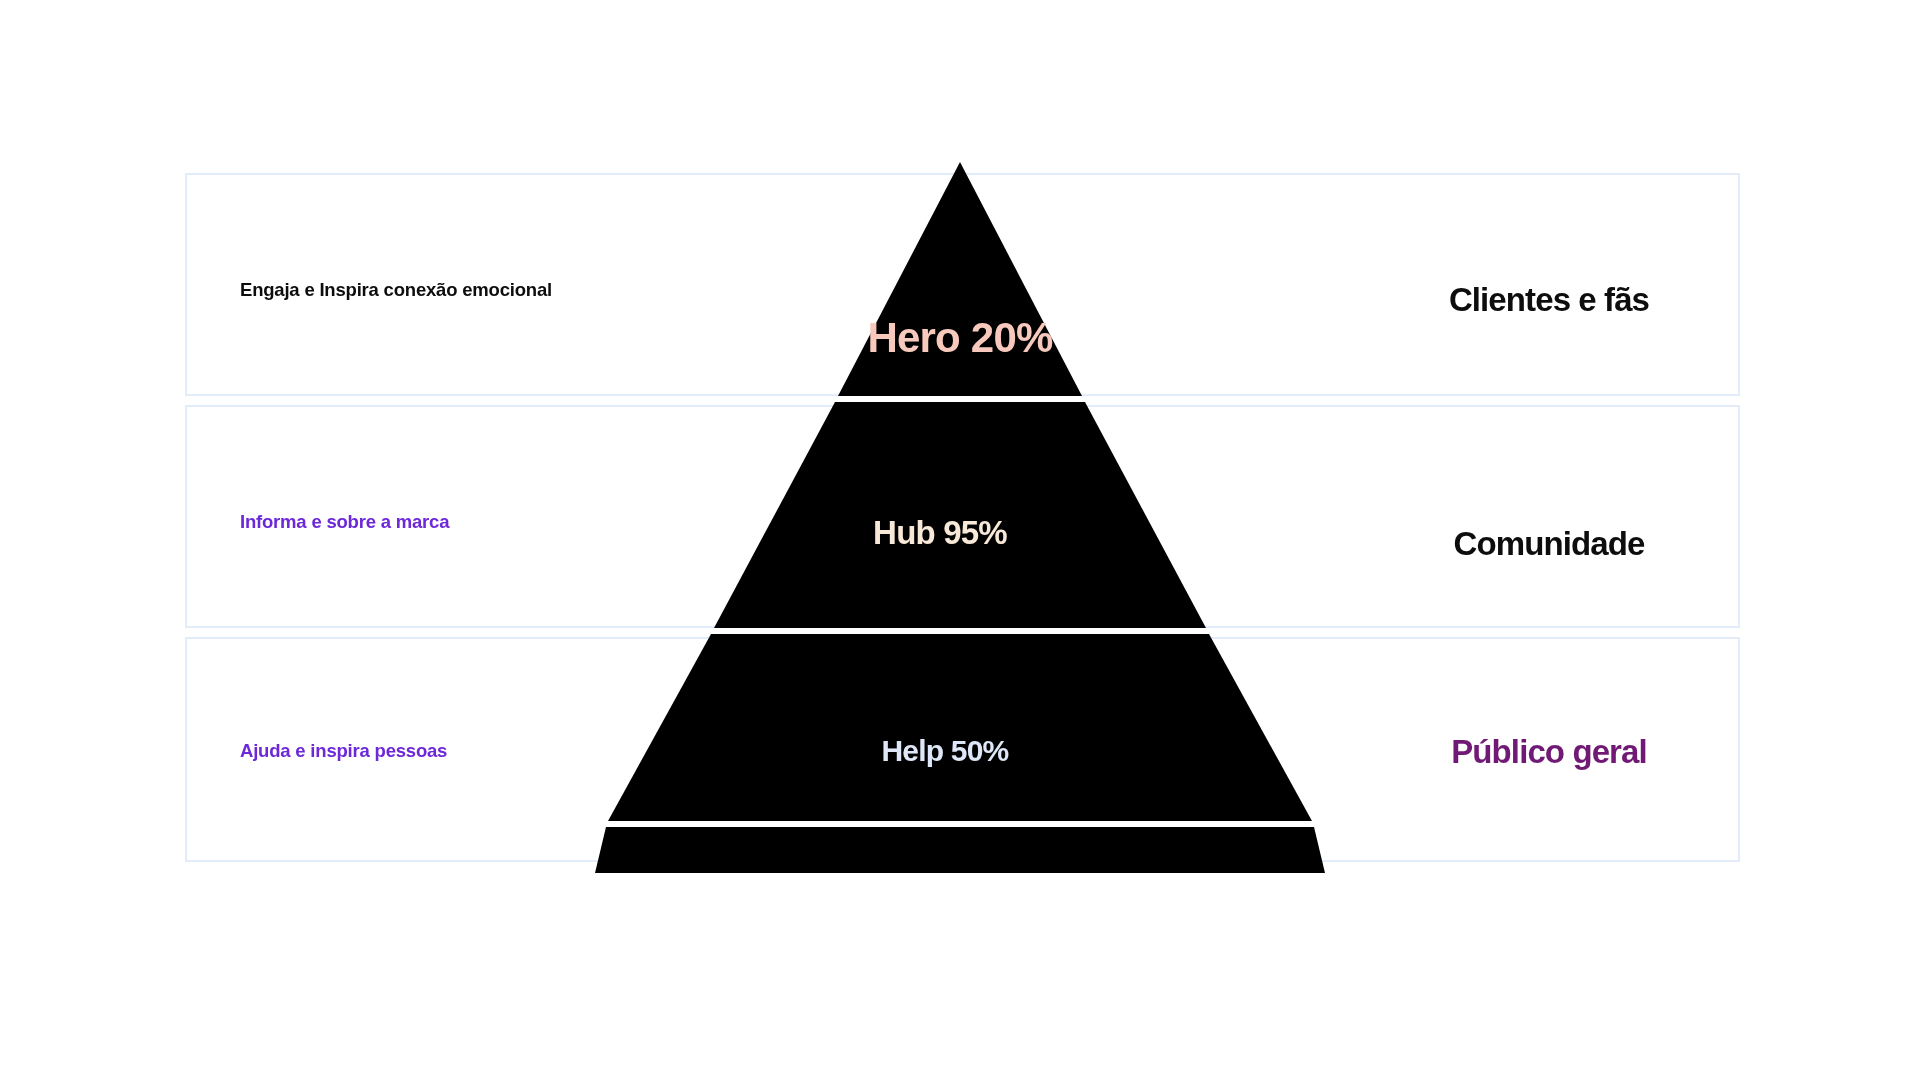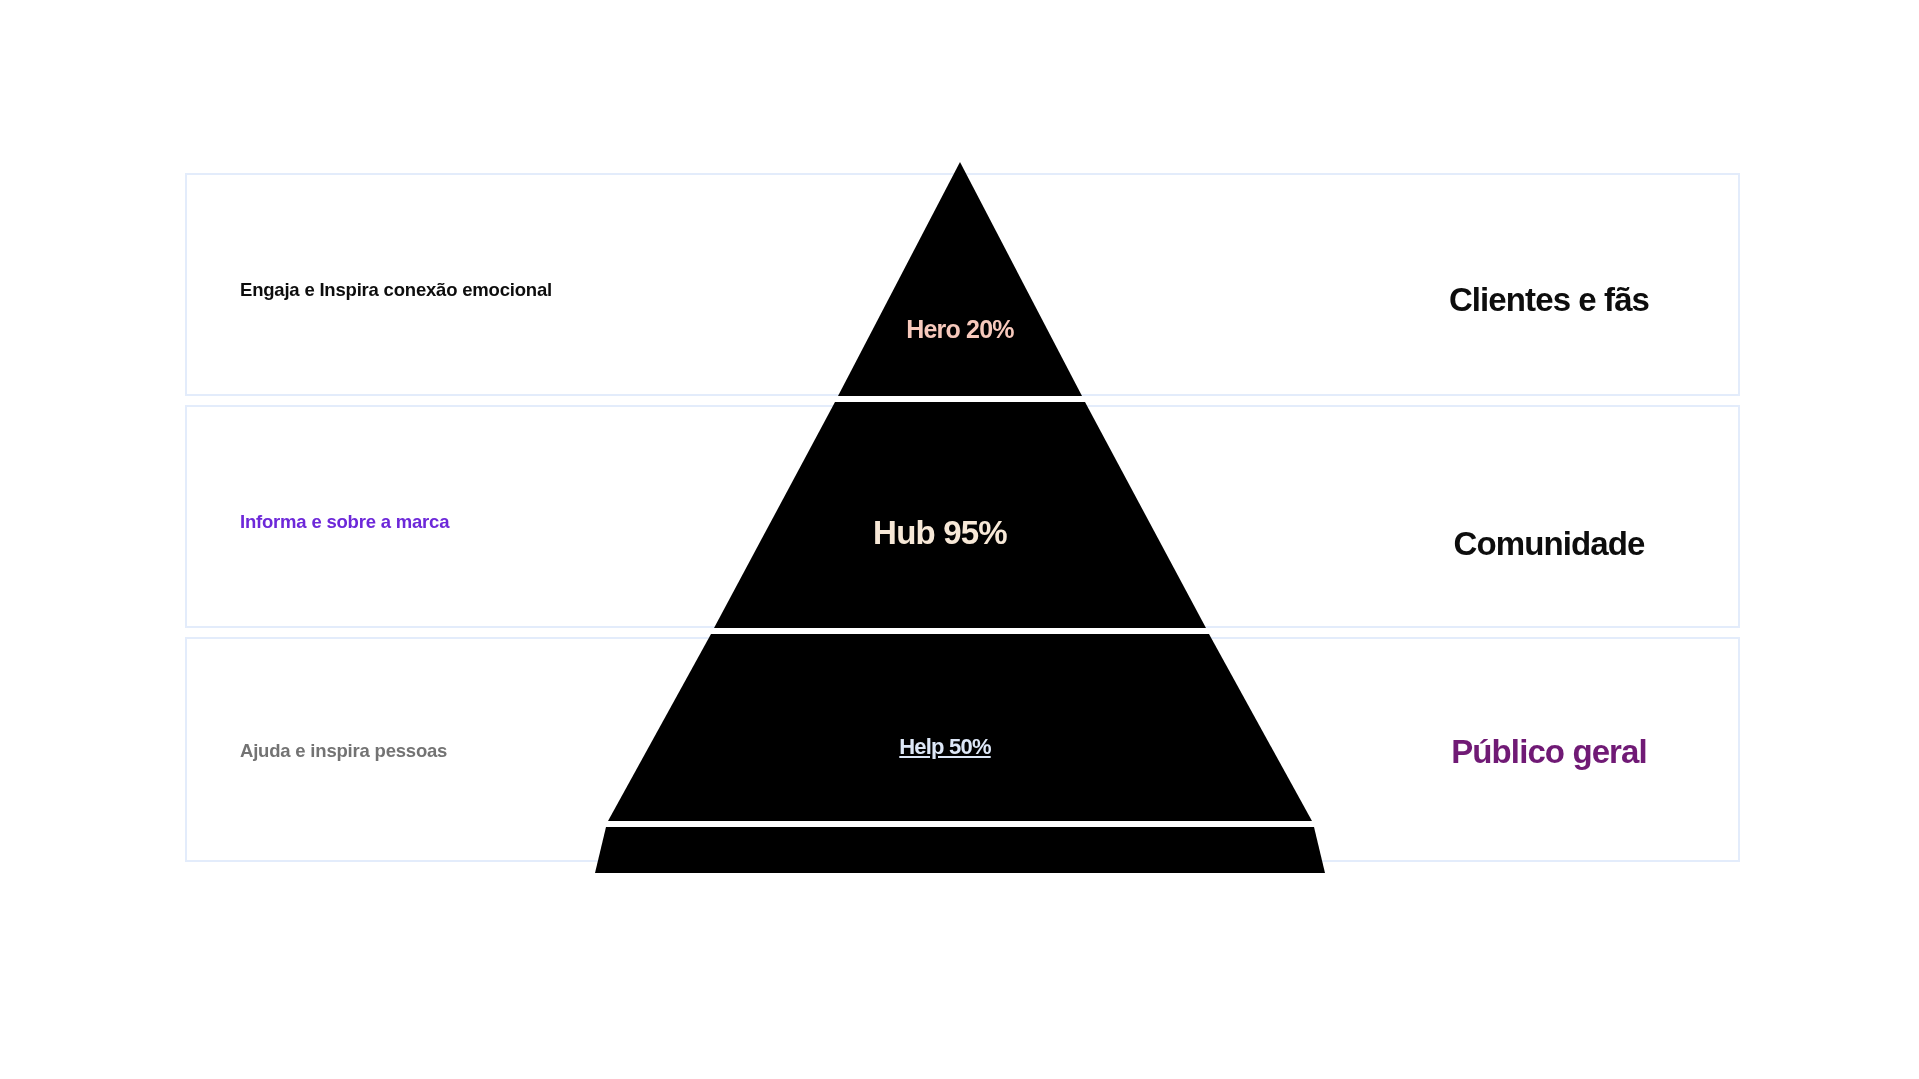--- a/index.html
+++ b/index.html
@@ -89,44 +89,43 @@
   .tier-caption {
     position: absolute;
     text-align: center;
     font-weight: bold;
     letter-spacing: -0.8px;
     white-space: nowrap;
     line-height: 1;
   }
   #tier-caption-0 {
     top: 317px; left: 760px; width: 400px;
-    font-size: 25px;
+    font-size: 42px;
   }
   #tier-caption-1 {
     top: 516px; left: 740px; width: 400px;
     font-size: 33px;
   }
   #tier-caption-2 {
     top: 736px; left: 745px; width: 400px;
-    font-size: 22px;
-    text-decoration: underline;
+    font-size: 30px;
   }
 </style>
 </head>
 <body style="background: rgb(255, 255, 255);">
 
 <div id="stage">
 
   <div class="row-box" id="row-box-0" style="border-color: rgb(227, 236, 251);"></div>
   <div class="row-box" id="row-box-1" style="border-color: rgb(227, 236, 251);"></div>
   <div class="row-box" id="row-box-2" style="border-color: rgb(227, 236, 251);"></div>
 
   <div class="left-label" id="left-label-0" style="color: rgb(13, 13, 13);">Engaja e Inspira conexão emocional</div>
   <div class="left-label" id="left-label-1" style="color: #6d28d9;">Informa e sobre a marca</div>
-  <div class="left-label" id="left-label-2" style="color: #737373;">Ajuda e inspira pessoas</div>
+  <div class="left-label" id="left-label-2" style="color: #6d28d9;">Ajuda e inspira pessoas</div>
 
   <div class="right-label" id="right-label-0" style="color: rgb(13, 13, 13); margin-top: 16px;">Clientes e fãs</div>
   <div class="right-label" id="right-label-1" style="color: rgb(13, 13, 13); margin-top: 28px;">Comunidade</div>
   <div class="right-label" id="right-label-2" style="color: #701a75;">Público geral</div>
 
   <div id="pyramid-layer">
     <svg id="pyramid-svg" viewBox="0 0 1919 1079" xmlns="http://www.w3.org/2000/svg">
 
       <polygon points="960,162 1082,396 838,396" fill="#000000"></polygon>
 

